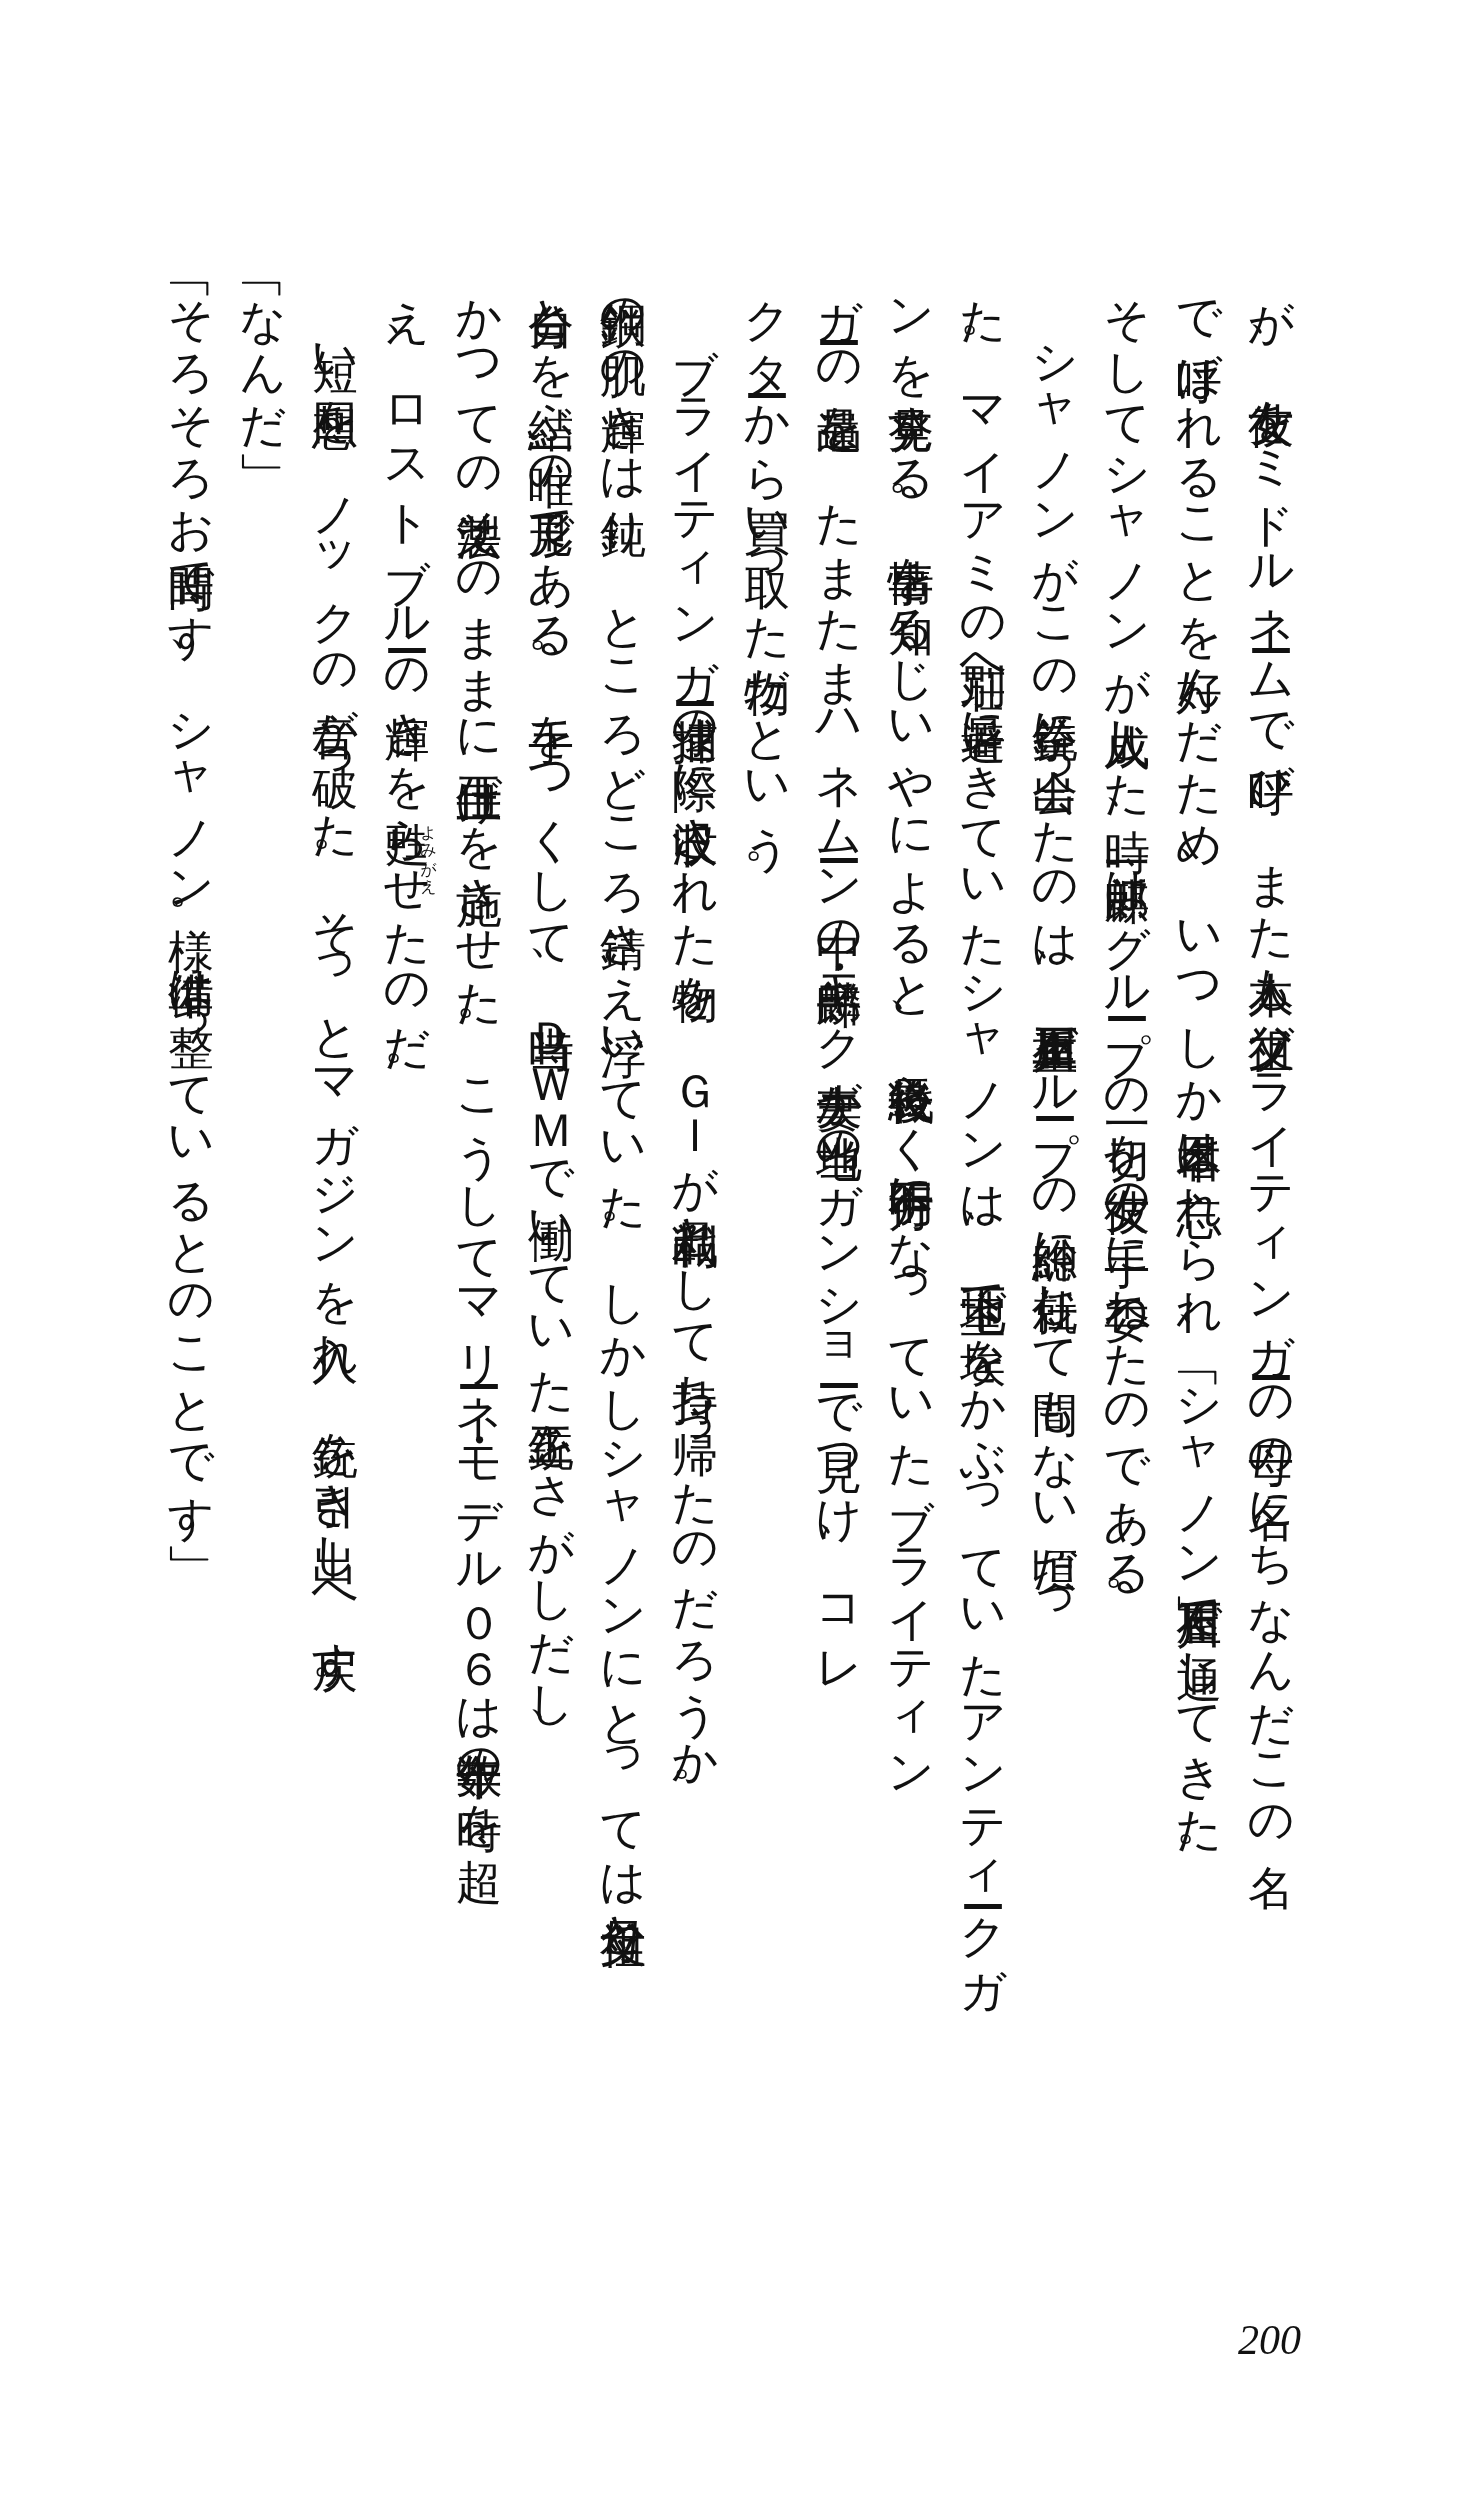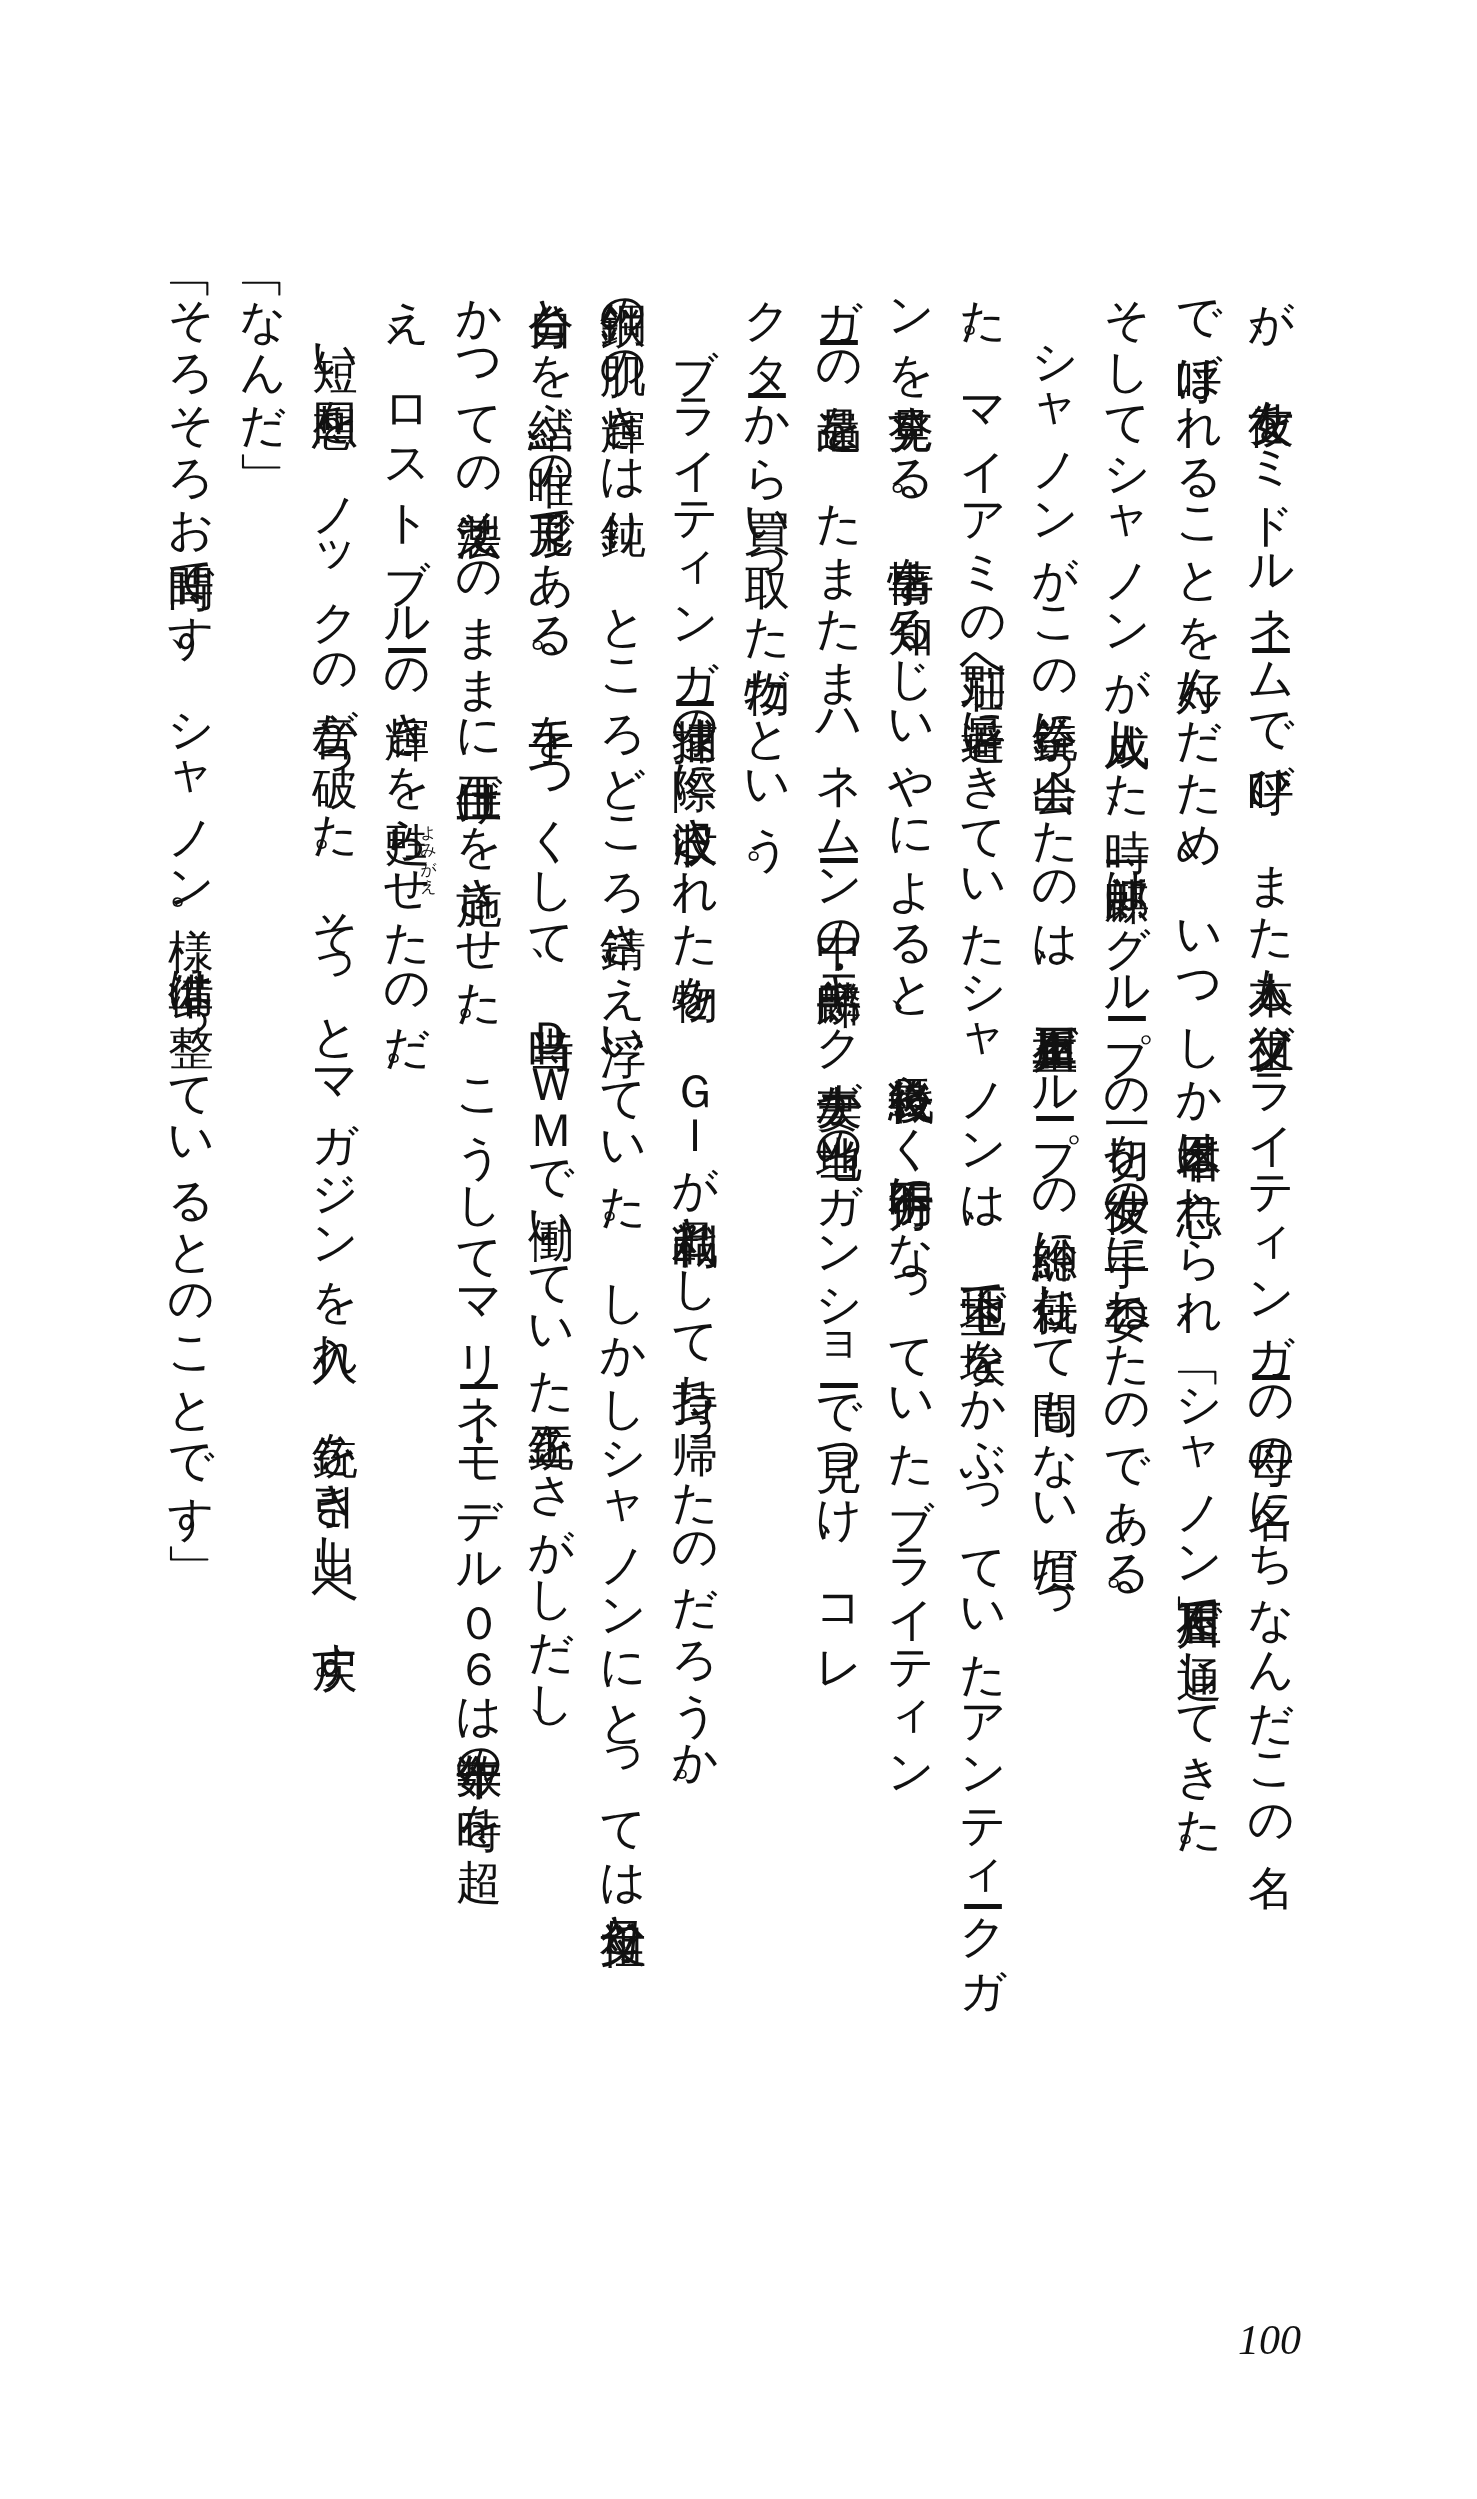--- a/index.html
+++ b/index.html
@@ -71,16 +71,16 @@
 自分とを結ぶ唯一の形見である。手をつくして、当時ＤＷＭで働いていた銃工をさがしだし、
 かつての製法そのままに再仕上げを施させた。こうしてマリーネ・モデル０６は数十年の時を超
 え、ロストブルーの輝きを甦らせたのだ。</p>
       <p>　短い回想を、ノックの音が破った。そっとマガジンを入れ、銃を引き出しへ戻す。</p>
       <p>「なんだ」</p>
       <p>「そろそろお時間です、シャノン様。準備は整っているとのことです」</p>
     </div>
 
   <span class="furigana">よみがえ</span>
 
-  <span class="page-number">100</span>
+  <span class="page-number">200</span>
 
 </div>
 
 
 </body></html>

